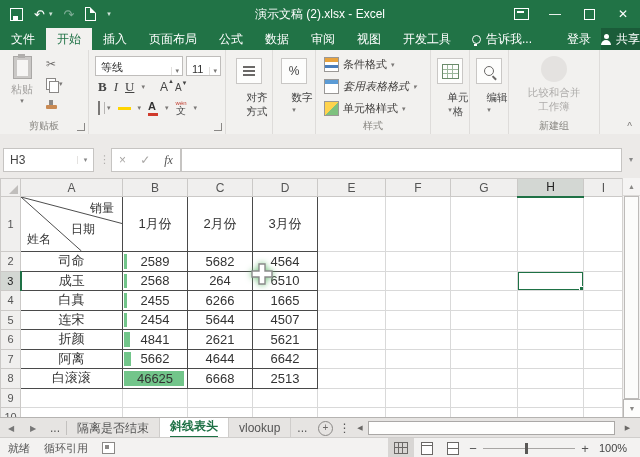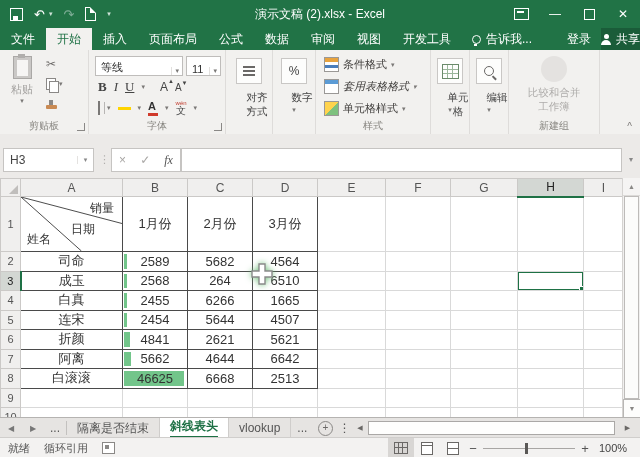--- a/index.html
+++ b/index.html
@@ -260,21 +260,20 @@
       <div class="fgrow" style="left:9px;top:50px;">
         <span><span class="bordericon"></span></span>
         <span class="dd">▾</span>
         <span><span class="bucketicon"></span><span class="colorbar yellow"></span></span>
         <span class="dd">▾</span>
         <span><span class="fontA">A</span><span class="colorbar red" style="width:10px;"></span></span>
         <span class="dd">▾</span>
         <span class="wen"><small>wén</small><span>文</span></span>
         <span class="dd">▾</span>
       </div>
-      <div class="glabel">字体</div>
       <div class="launcher"></div>
     </div>
 
     <div class="group" style="width:46px;">
       <div class="cicon">
           <span class="alignicon"></span>
         </div>
       <div class="clbl">对齐方式</div>
       <div class="cdd dd">▾</div>
     </div>

